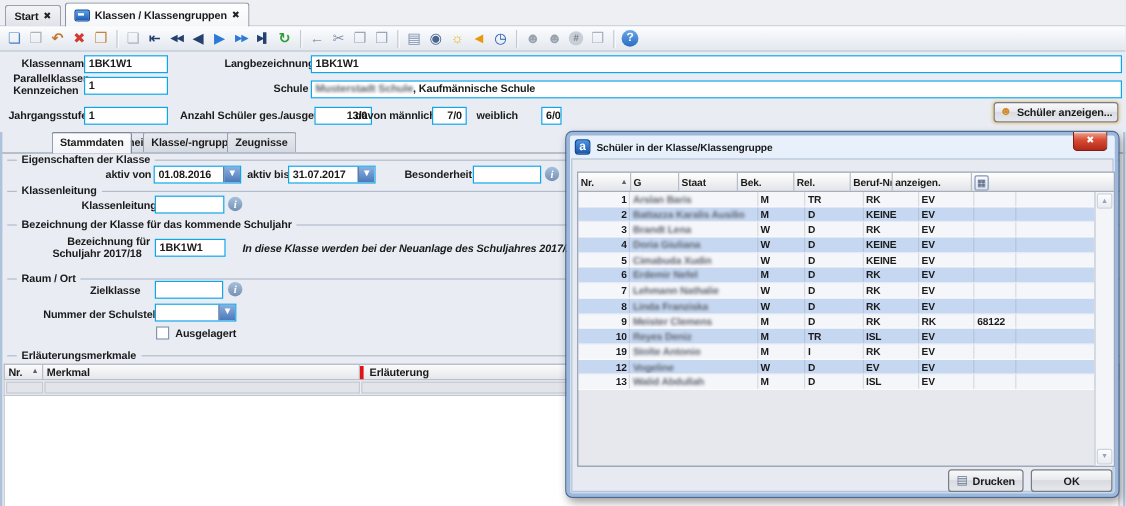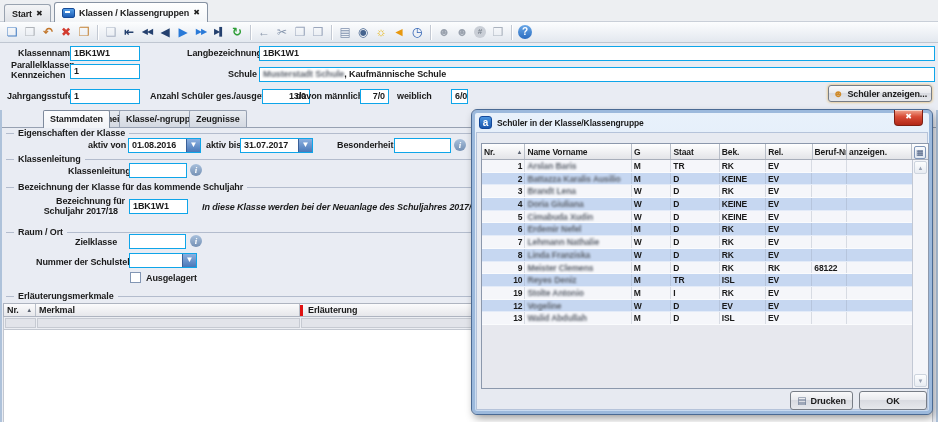--- a/index.html
+++ b/index.html
@@ -355,23 +355,20 @@
   <div class="dlg-close">
     <span>✖</span>
   </div>
   <div class="dlg-inner">
     <div class="stable">
       <div class="shead">
         <div class="hc h0">
           <span>Nr.</span>
           <span class="sort-up">▲</span>
         </div>
-        <div class="hc h1">
-            <span>Name Vorname</span>
-          </div>
         <div class="hc h2">
             <span>G</span>
           </div>
         <div class="hc h3">
             <span>Staat</span>
           </div>
         <div class="hc h4">
             <span>Bek.</span>
           </div>
         <div class="hc h5">

